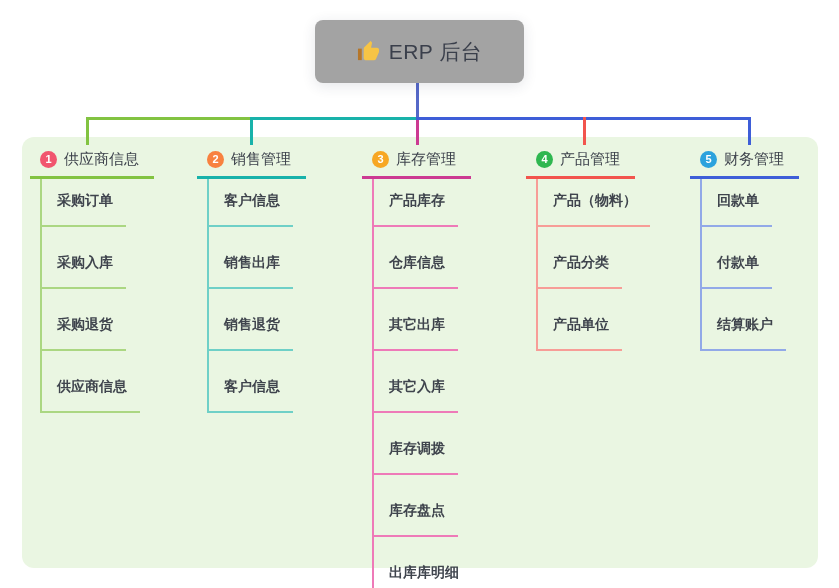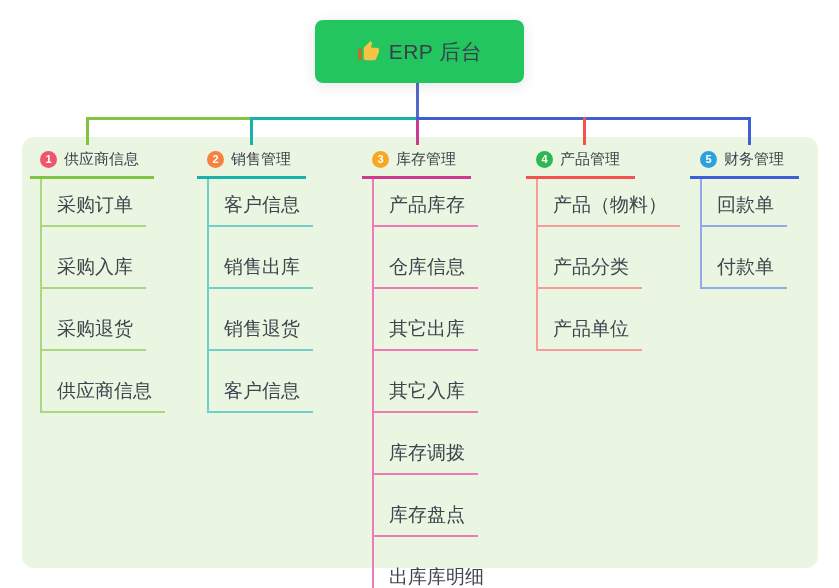--- a/index.html
+++ b/index.html
@@ -8,40 +8,40 @@
 
   
   .panel{position:absolute;left:22px;top:137px;width:796px;height:431px;
          background:#eaf6e2;border-radius:12px;}
 
   
   .conn{position:absolute;}
 
   
   .root-card{position:absolute;left:315px;top:20px;width:209px;height:63px;
-             background:#22c55e;border-radius:8px;
+             background:#a3a3a3;border-radius:8px;
              box-shadow:0 3px 14px rgba(40,50,70,.12);
              display:flex;align-items:center;justify-content:center;gap:9px;cursor:pointer;}
   .root-title{font-size:21px;font-weight:500;color:#3a3f4b;letter-spacing:.5px;}
   .thumb-icon{width:23px;height:23px;display:block;}
 
   
   .branch{position:absolute;top:149px;}
   .branch-header{display:inline-flex;align-items:center;gap:7px;
                  padding:0 15px 7px 10px;border-bottom:3px solid var(--c);
                  font-size:15px;font-weight:500;color:#3d424c;cursor:pointer;white-space:nowrap;}
   .badge{width:17px;height:17px;border-radius:50%;background:var(--b);
          color:#ffffff;font-size:11px;font-weight:700;
          display:inline-flex;align-items:center;justify-content:center;flex:0 0 17px;}
   .children{list-style:none;margin:0 0 0 10px;padding:0;border-left:2px solid var(--cl);}
   .child{height:62px;display:flex;align-items:flex-end;}
   .child:first-child{height:48px;}
   .child-label{display:inline-block;border-bottom:2px solid var(--cl);
-               padding:0 13px 7px 17px;margin-left:-2px;
-               font-size:19px;color:#3f444d;white-space:nowrap;cursor:pointer;}
+               padding:0 13px 15px 17px;margin-left:-2px;
+               font-size:14px;color:#3f444d;white-space:nowrap;cursor:pointer;font-weight:bold;}
 </style>
 </head>
 <body>
 
 <div class="stage">
 
   <div class="panel"></div>
 
   <div class="conn" style="left: 416px; top: 83px; width: 3px; height: 35px; background: rgb(85, 104, 200);"></div>
 
@@ -158,16 +158,19 @@
       <span class="badge">5</span>
       <span>财务管理</span>
     </div>
     <ul class="children">
       <li class="child">
           <span class="child-label">回款单</span>
         </li>
       <li class="child">
           <span class="child-label">付款单</span>
         </li>
+      <li class="child">
+          <span class="child-label">结算账户</span>
+        </li>
     </ul>
   </div>
 
 </div>
 
 </body></html>

